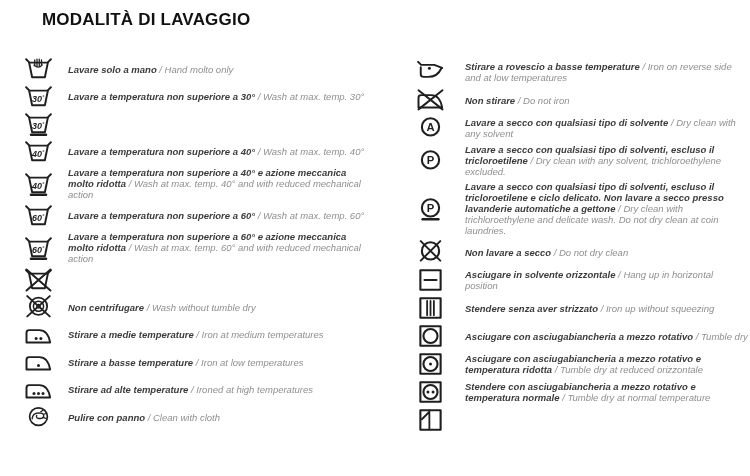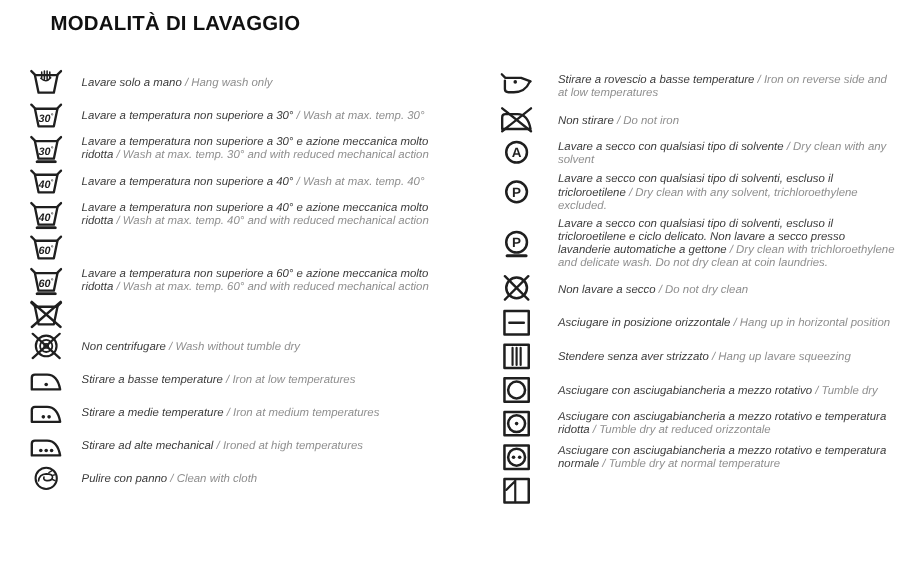--- a/index.html
+++ b/index.html
@@ -18,61 +18,60 @@
   .col{position:absolute;display:flex;flex-direction:column;}
   .col-left{left:25px;top:57px;width:348px;}
   .col-right{left:417px;top:60px;width:331px;}
   .row{display:flex;align-items:center;margin-bottom:4px;}
   .col-left .row{gap:9px;margin-bottom:3.5px;}
   .col-right .row{gap:10px;margin-bottom:4px;}
   .icon{flex:0 0 34px;display:flex;justify-content:flex-start;align-items:center;
     color:var(--icon);}
   .col-right .icon{flex-basis:38px;}
   .text{flex:1;font-size:9.5px;line-height:11px;}
-  .it{font-weight:normal;font-style:italic;color:var(--it);}
+  .it{font-weight:bold;font-style:italic;color:var(--it);}
   .en{font-style:italic;font-weight:normal;color:var(--en);}
 </style>
 </head>
 <body>
 
 <div class="page">
   <h1 class="title">MODALITÀ DI LAVAGGIO</h1>
   <div class="col col-left">
       <div class="row">
         <span class="icon">
           <svg width="27" height="24" viewBox="0 0 36 32" fill="none" stroke="currentColor" stroke-width="2.6" stroke-linecap="round" stroke-linejoin="round">
             <path d="M1.5,3 L6,7.5 H30 L34.5,3"></path>
             <path d="M5.5,7.5 L9.5,27 H26.5 L30.5,7.5"></path>
             <g stroke-width="1.7">
               <path d="M13,4 V11 M16,3 V12 M19,3 V12 M22,4 V11 M12,11 Q18,16.5 23,10.5"></path>
             </g>
           </svg>
         </span>
-        <span class="text"><b class="it">Lavare solo a mano</b><i class="en"> / Hang wash only</i></span>
+        <span class="text"><b class="it">Lavare solo a mano</b><i class="en"> / Hand molto only</i></span>
       </div>
       <div class="row">
         <span class="icon">
           <svg width="27" height="24" viewBox="0 0 36 32" fill="none" stroke="currentColor" stroke-width="2.6" stroke-linecap="round" stroke-linejoin="round">
             <path d="M1.5,3 L6,7.5 H30 L34.5,3"></path>
             <path d="M5.5,7.5 L9.5,27 H26.5 L30.5,7.5"></path>
             <text x="17.5" y="22.5" text-anchor="middle" font-size="12" font-weight="bold" font-style="italic" fill="currentColor" stroke="none">30<tspan font-size="7.5" dy="-4.5">°</tspan></text>
           </svg>
         </span>
         <span class="text"><b class="it">Lavare a temperatura non superiore a 30°</b><i class="en"> / Wash at max. temp. 30°</i></span>
       </div>
       <div class="row">
         <span class="icon">
           <svg width="27" height="24" viewBox="0 0 36 32" fill="none" stroke="currentColor" stroke-width="2.6" stroke-linecap="round" stroke-linejoin="round">
             <path d="M1.5,3 L6,7.5 H30 L34.5,3"></path>
             <path d="M5.5,7.5 L9.5,27 H26.5 L30.5,7.5"></path>
             <text x="17.5" y="22.5" text-anchor="middle" font-size="12" font-weight="bold" font-style="italic" fill="currentColor" stroke="none">30<tspan font-size="7.5" dy="-4.5">°</tspan></text>
             <path d="M8,30.3 H28" stroke-width="3.4"></path>
           </svg>
         </span>
-        <span class="text"><b class="it">Lavare a temperatura non superiore a 30° e azione meccanica molto ridotta</b><i class="en"> / Wash at max. temp. 30° and with reduced mechanical action</i></span>
       </div>
       <div class="row">
         <span class="icon">
           <svg width="27" height="24" viewBox="0 0 36 32" fill="none" stroke="currentColor" stroke-width="2.6" stroke-linecap="round" stroke-linejoin="round">
             <path d="M1.5,3 L6,7.5 H30 L34.5,3"></path>
             <path d="M5.5,7.5 L9.5,27 H26.5 L30.5,7.5"></path>
             <text x="17.5" y="22.5" text-anchor="middle" font-size="12" font-weight="bold" font-style="italic" fill="currentColor" stroke="none">40<tspan font-size="7.5" dy="-4.5">°</tspan></text>
           </svg>
         </span>
         <span class="text"><b class="it">Lavare a temperatura non superiore a 40°</b><i class="en"> / Wash at max. temp. 40°</i></span>
@@ -89,20 +88,21 @@
         <span class="text"><b class="it">Lavare a temperatura non superiore a 40° e azione meccanica molto ridotta</b><i class="en"> / Wash at max. temp. 40° and with reduced mechanical action</i></span>
       </div>
       <div class="row">
         <span class="icon">
           <svg width="27" height="24" viewBox="0 0 36 32" fill="none" stroke="currentColor" stroke-width="2.6" stroke-linecap="round" stroke-linejoin="round">
             <path d="M1.5,3 L6,7.5 H30 L34.5,3"></path>
             <path d="M5.5,7.5 L9.5,27 H26.5 L30.5,7.5"></path>
             <text x="17.5" y="22.5" text-anchor="middle" font-size="12" font-weight="bold" font-style="italic" fill="currentColor" stroke="none">60<tspan font-size="7.5" dy="-4.5">°</tspan></text>
           </svg>
         </span>
+        <span class="text"><b class="it">Lavare a temperatura non superiore a 60°</b><i class="en"> / Wash at max. temp. 60°</i></span>
       </div>
       <div class="row">
         <span class="icon">
           <svg width="27" height="24" viewBox="0 0 36 32" fill="none" stroke="currentColor" stroke-width="2.6" stroke-linecap="round" stroke-linejoin="round">
             <path d="M1.5,3 L6,7.5 H30 L34.5,3"></path>
             <path d="M5.5,7.5 L9.5,27 H26.5 L30.5,7.5"></path>
             <text x="17.5" y="22.5" text-anchor="middle" font-size="12" font-weight="bold" font-style="italic" fill="currentColor" stroke="none">60<tspan font-size="7.5" dy="-4.5">°</tspan></text>
             <path d="M8,30.3 H28" stroke-width="3.4"></path>
           </svg>
         </span>
@@ -125,45 +125,45 @@
             <circle cx="18" cy="15" r="2.4" stroke-width="1.7"></circle>
             <path d="M3,1.5 L33,28.5 M33,1.5 L3,28.5"></path>
           </svg>
         </span>
         <span class="text"><b class="it">Non centrifugare</b><i class="en"> / Wash without tumble dry</i></span>
       </div>
       <div class="row">
         <span class="icon">
           <svg width="27" height="24" viewBox="0 0 36 32" fill="none" stroke="currentColor" stroke-width="2.6" stroke-linecap="round" stroke-linejoin="round">
             <path d="M2,26 V13 Q2,9.5 5.5,9.5 H19 Q30.5,9.5 33.5,26 Z"></path>
-            <circle cx="18" cy="20.5" r="2" fill="currentColor" stroke="none"></circle>
-          </svg>
-        </span>
-        <span class="text"><b class="it">Stirare a basse temperature</b><i class="en"> / Iron at low temperatures</i></span>
-      </div>
-      <div class="row">
-        <span class="icon">
-          <svg width="27" height="24" viewBox="0 0 36 32" fill="none" stroke="currentColor" stroke-width="2.6" stroke-linecap="round" stroke-linejoin="round">
-            <path d="M2,26 V13 Q2,9.5 5.5,9.5 H19 Q30.5,9.5 33.5,26 Z"></path>
             <circle cx="14.8" cy="20.5" r="2" fill="currentColor" stroke="none"></circle>
             <circle cx="21.2" cy="20.5" r="2" fill="currentColor" stroke="none"></circle>
           </svg>
         </span>
         <span class="text"><b class="it">Stirare a medie temperature</b><i class="en"> / Iron at medium temperatures</i></span>
+      </div>
+      <div class="row">
+        <span class="icon">
+          <svg width="27" height="24" viewBox="0 0 36 32" fill="none" stroke="currentColor" stroke-width="2.6" stroke-linecap="round" stroke-linejoin="round">
+            <path d="M2,26 V13 Q2,9.5 5.5,9.5 H19 Q30.5,9.5 33.5,26 Z"></path>
+            <circle cx="18" cy="20.5" r="2" fill="currentColor" stroke="none"></circle>
+          </svg>
+        </span>
+        <span class="text"><b class="it">Stirare a basse temperature</b><i class="en"> / Iron at low temperatures</i></span>
       </div>
       <div class="row">
         <span class="icon">
           <svg width="27" height="24" viewBox="0 0 36 32" fill="none" stroke="currentColor" stroke-width="2.6" stroke-linecap="round" stroke-linejoin="round">
             <path d="M2,26 V13 Q2,9.5 5.5,9.5 H19 Q30.5,9.5 33.5,26 Z"></path>
             <circle cx="12" cy="20.5" r="2" fill="currentColor" stroke="none"></circle>
             <circle cx="18" cy="20.5" r="2" fill="currentColor" stroke="none"></circle>
             <circle cx="24" cy="20.5" r="2" fill="currentColor" stroke="none"></circle>
           </svg>
         </span>
-        <span class="text"><b class="it">Stirare ad alte mechanical</b><i class="en"> / Ironed at high temperatures</i></span>
+        <span class="text"><b class="it">Stirare ad alte temperature</b><i class="en"> / Ironed at high temperatures</i></span>
       </div>
       <div class="row">
         <span class="icon">
           <svg width="27" height="24" viewBox="0 0 36 32" fill="none" stroke="currentColor" stroke-width="2.6" stroke-linecap="round" stroke-linejoin="round">
             <circle cx="18" cy="15.5" r="11.8" stroke-width="2.3"></circle>
             <path d="M9.5,18.5 Q10,11 18,10.5 Q25.5,10.5 25,14.5 Q24.5,18.5 18.5,18 Q14.5,17.5 15.5,14" stroke-width="1.8"></path>
             <path d="M21,9 L24.5,6.8 M25.5,12 L28.5,11.4 M24.5,16.5 L27.7,18" stroke-width="1.6"></path>
           </svg>
         </span>
         <span class="text"><b class="it">Pulire con panno</b><i class="en"> / Clean with cloth</i></span>
@@ -226,30 +226,30 @@
         </span>
         <span class="text"><b class="it">Non lavare a secco</b><i class="en"> / Do not dry clean</i></span>
       </div>
       <div class="row">
         <span class="icon">
           <svg width="27" height="24" viewBox="0 0 36 32" fill="none" stroke="currentColor" stroke-width="2.6" stroke-linecap="round" stroke-linejoin="round">
             <rect x="4.5" y="3" width="27" height="26" stroke-width="2.8"></rect>
             <path d="M10,16 H26" stroke-width="2.8"></path>
           </svg>
         </span>
-        <span class="text"><b class="it">Asciugare in posizione orizzontale</b><i class="en"> / Hang up in horizontal position</i></span>
+        <span class="text"><b class="it">Asciugare in solvente orizzontale</b><i class="en"> / Hang up in horizontal position</i></span>
       </div>
       <div class="row">
         <span class="icon">
           <svg width="27" height="24" viewBox="0 0 36 32" fill="none" stroke="currentColor" stroke-width="2.6" stroke-linecap="round" stroke-linejoin="round">
             <rect x="4.5" y="3" width="27" height="26" stroke-width="2.8"></rect>
             <path d="M13.5,6.5 V25.5 M18,6.5 V25.5 M22.5,6.5 V25.5" stroke-width="2.4"></path>
           </svg>
         </span>
-        <span class="text"><b class="it">Stendere senza aver strizzato</b><i class="en"> / Hang up lavare squeezing</i></span>
+        <span class="text"><b class="it">Stendere senza aver strizzato</b><i class="en"> / Iron up without squeezing</i></span>
       </div>
       <div class="row">
         <span class="icon">
           <svg width="27" height="24" viewBox="0 0 36 32" fill="none" stroke="currentColor" stroke-width="2.6" stroke-linecap="round" stroke-linejoin="round">
             <rect x="4.5" y="3" width="27" height="26" stroke-width="2.8"></rect>
             <circle cx="18" cy="16" r="9.4" stroke-width="2.8"></circle>
           </svg>
         </span>
         <span class="text"><b class="it">Asciugare con asciugabiancheria a mezzo rotativo</b><i class="en"> / Tumble dry</i></span>
       </div>
@@ -265,21 +265,21 @@
       </div>
       <div class="row">
         <span class="icon">
           <svg width="27" height="24" viewBox="0 0 36 32" fill="none" stroke="currentColor" stroke-width="2.6" stroke-linecap="round" stroke-linejoin="round">
             <rect x="4.5" y="3" width="27" height="26" stroke-width="2.8"></rect>
             <circle cx="18" cy="16" r="9.4" stroke-width="2.8"></circle>
             <circle cx="14.6" cy="16" r="2" fill="currentColor" stroke="none"></circle>
             <circle cx="21.4" cy="16" r="2" fill="currentColor" stroke="none"></circle>
           </svg>
         </span>
-        <span class="text"><b class="it">Asciugare con asciugabiancheria a mezzo rotativo e temperatura normale</b><i class="en"> / Tumble dry at normal temperature</i></span>
+        <span class="text"><b class="it">Stendere con asciugabiancheria a mezzo rotativo e temperatura normale</b><i class="en"> / Tumble dry at normal temperature</i></span>
       </div>
       <div class="row">
         <span class="icon">
           <svg width="27" height="24" viewBox="0 0 36 32" fill="none" stroke="currentColor" stroke-width="2.6" stroke-linecap="round" stroke-linejoin="round">
             <rect x="4.5" y="3" width="27" height="26" stroke-width="2.8"></rect>
             <path d="M16.5,3.5 V28.5 M16.5,5 L6.5,15" stroke-width="2.4"></path>
           </svg>
         </span>
       </div>
     </div>

